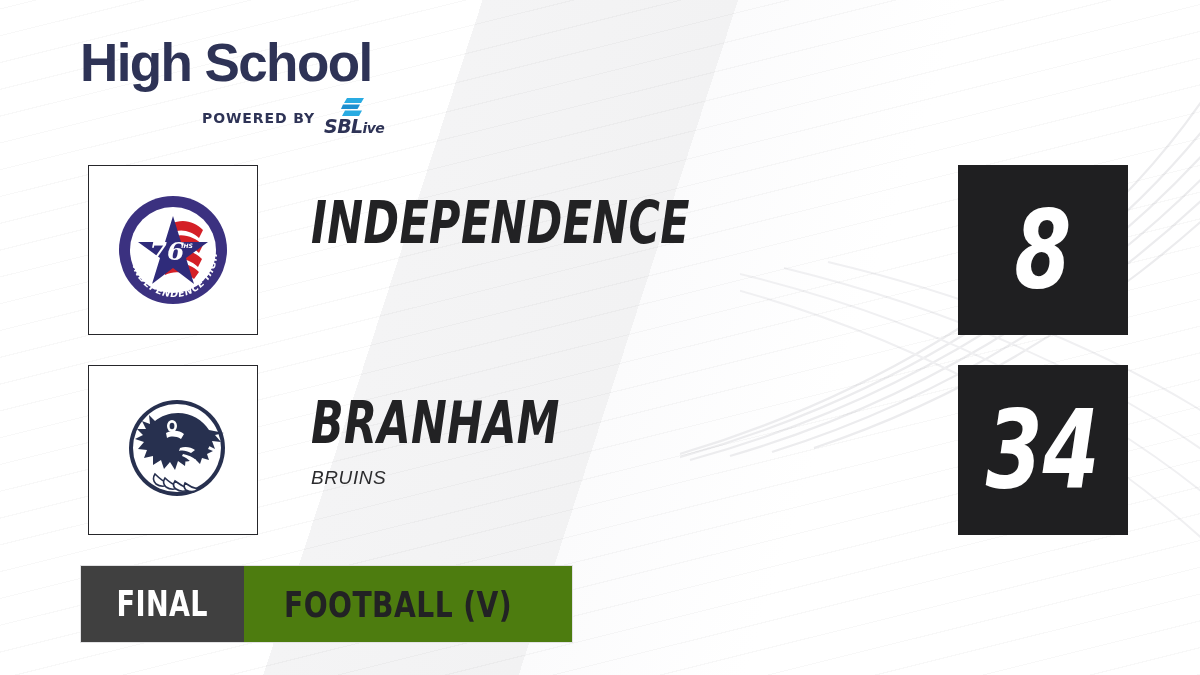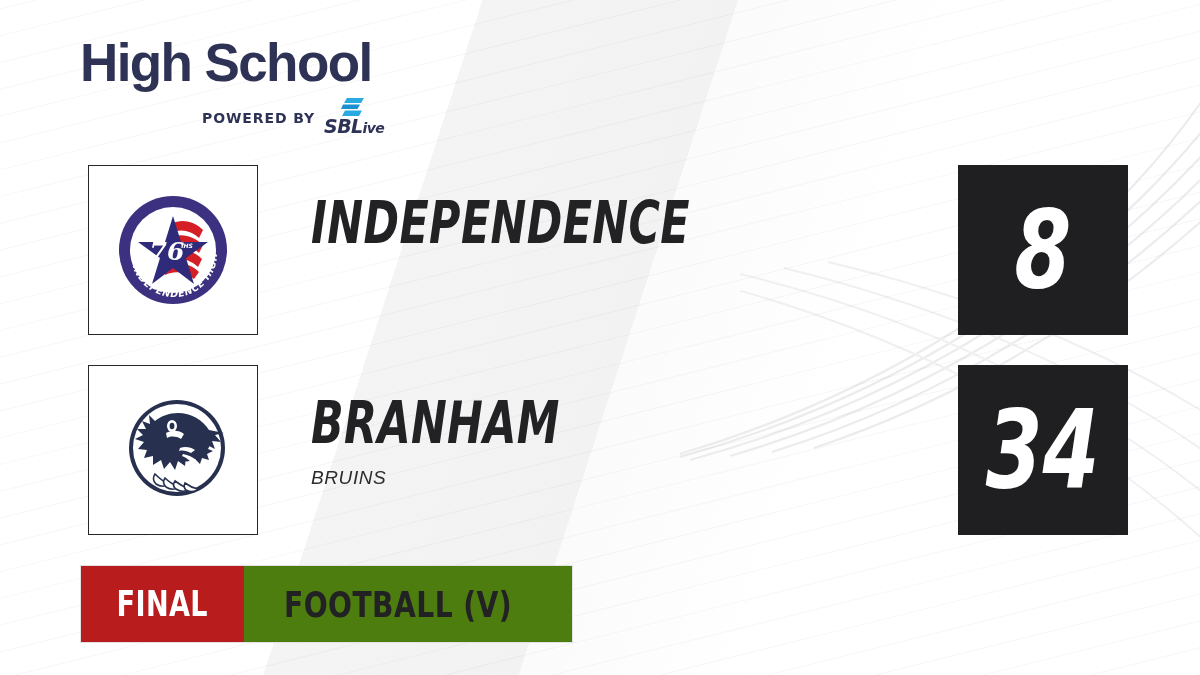--- a/index.html
+++ b/index.html
@@ -215,21 +215,21 @@
   .status-bar {
     position: absolute;
     left: 80px;
     top: 565px;
     height: 78px;
     display: flex;
     align-items: stretch;
     border: 1.4px solid #e2e2e4;
   }
   .status-final {
-    background: #b91c1c;
+    background: #404040;
     display: flex;
     align-items: center;
     justify-content: center;
     padding: 0 28px;
     min-width: 146px;
   }
   .status-final-text {
     font-family: "DejaVu Sans Condensed", "DejaVu Sans", sans-serif;
     font-weight: 700;
     font-size: 35px;

